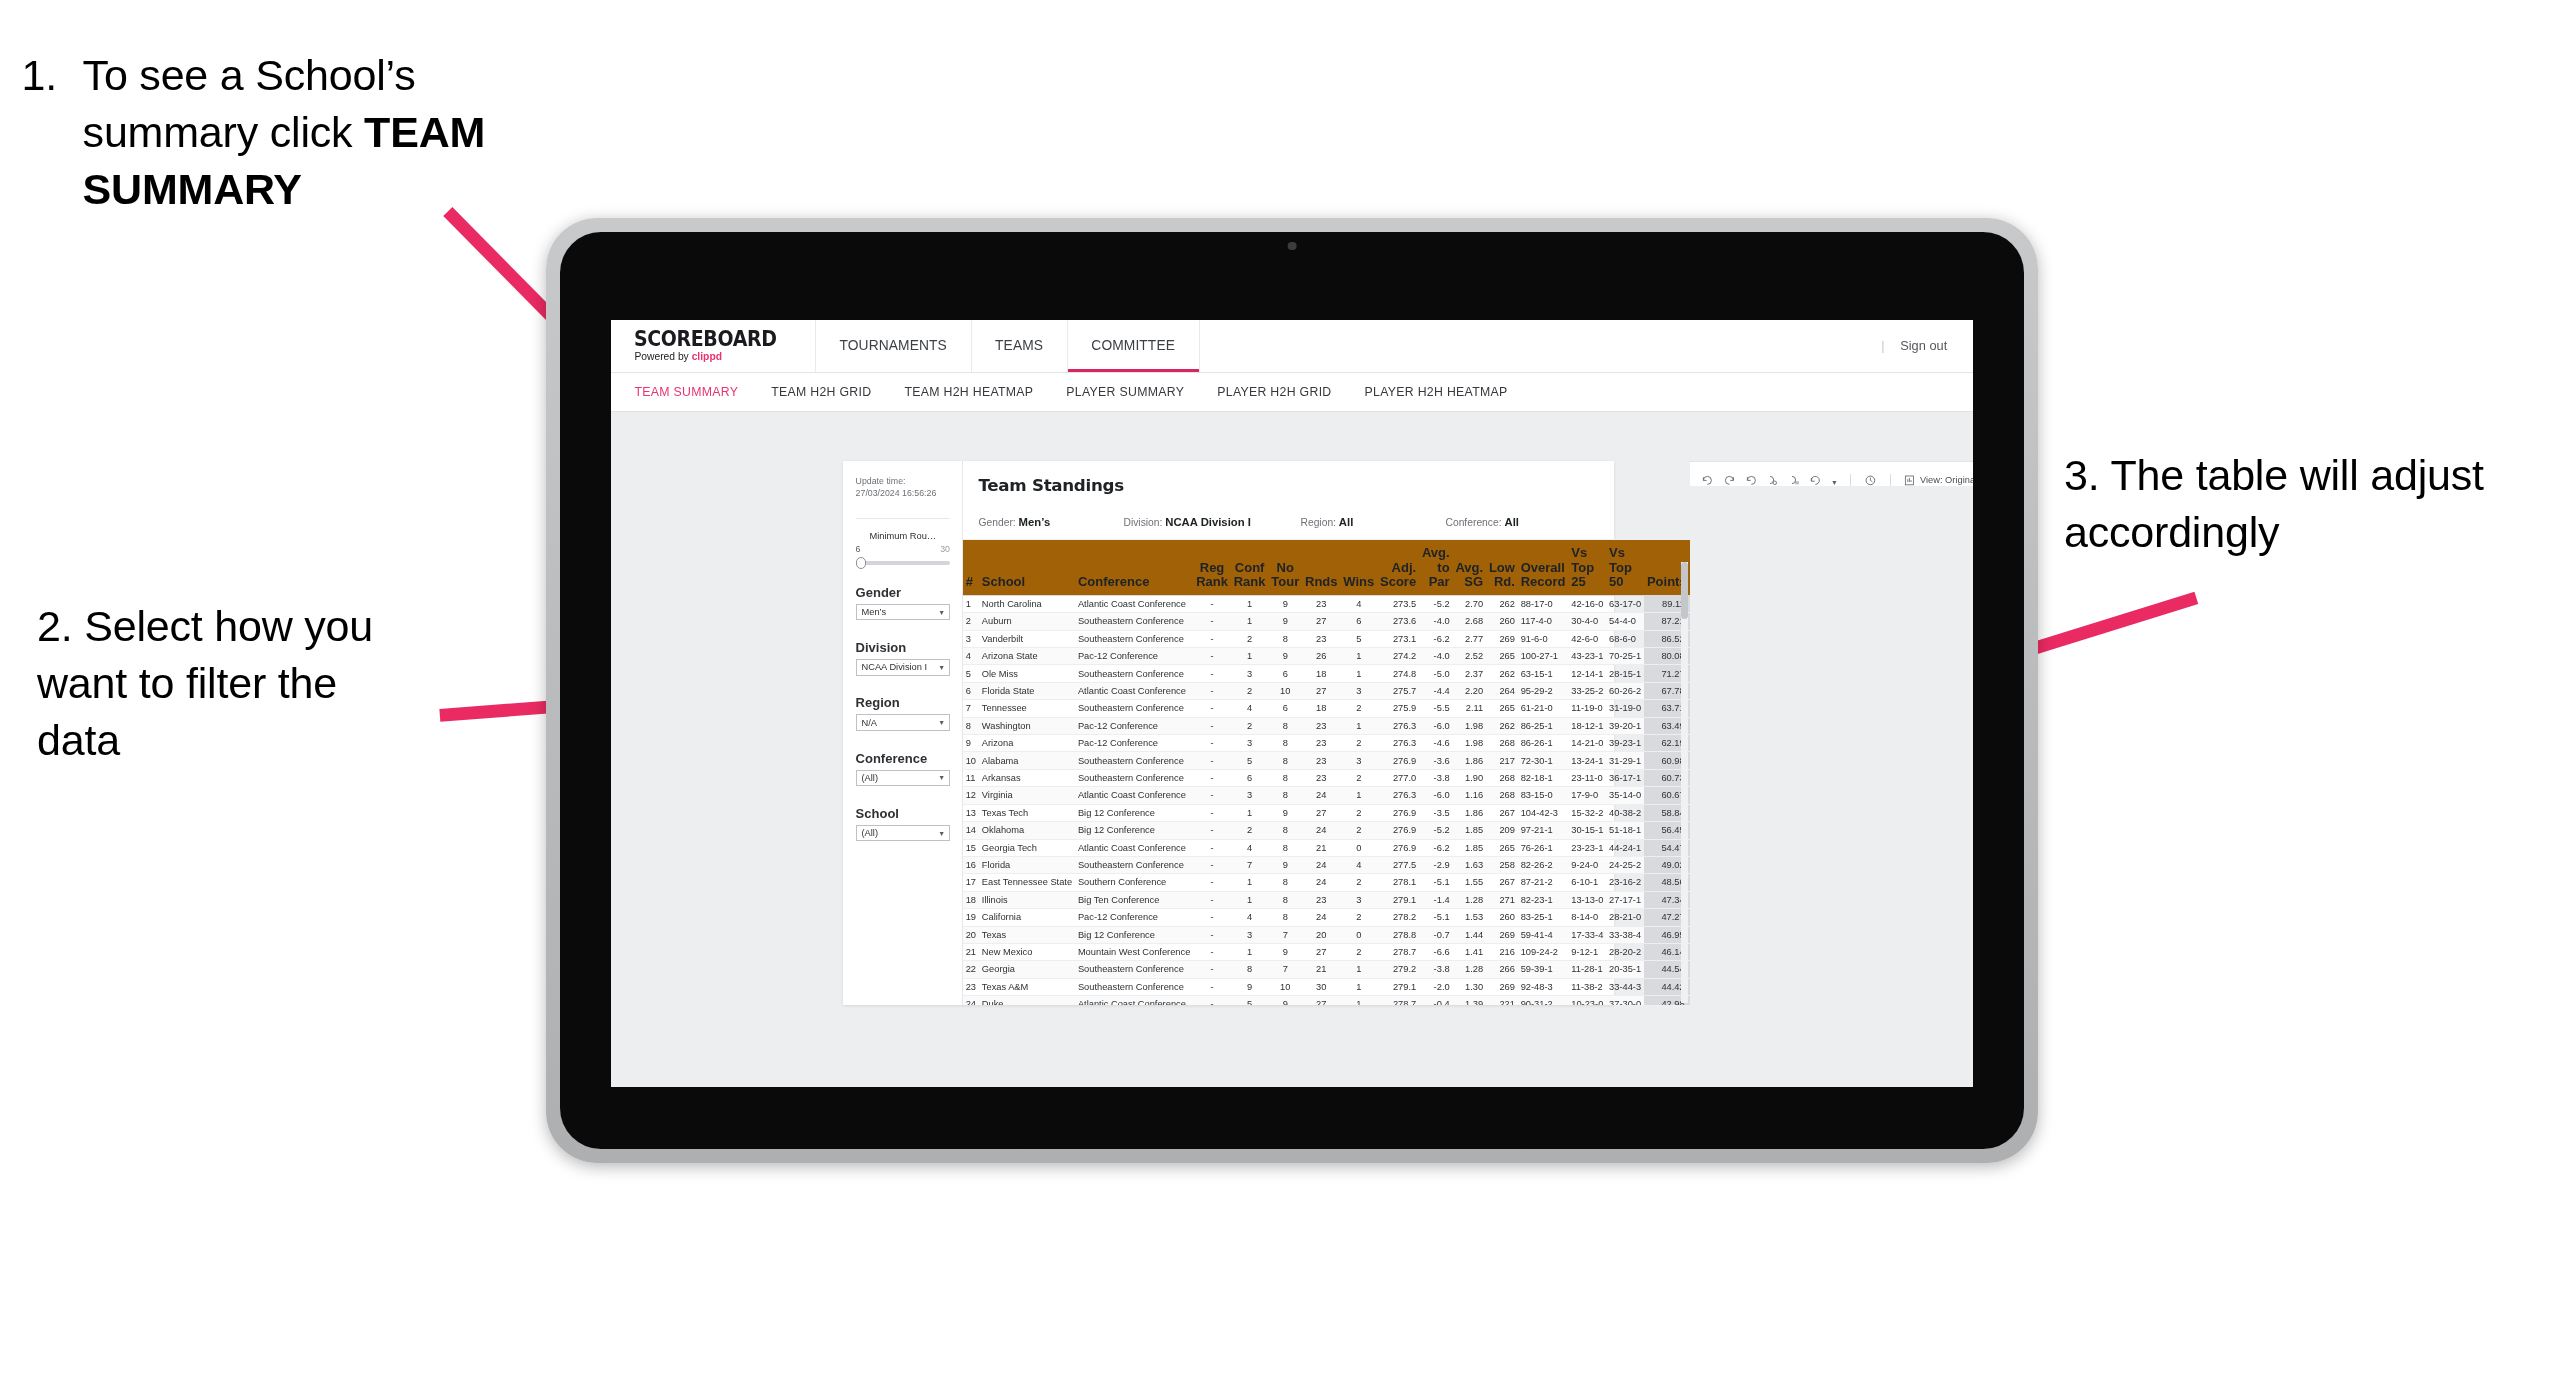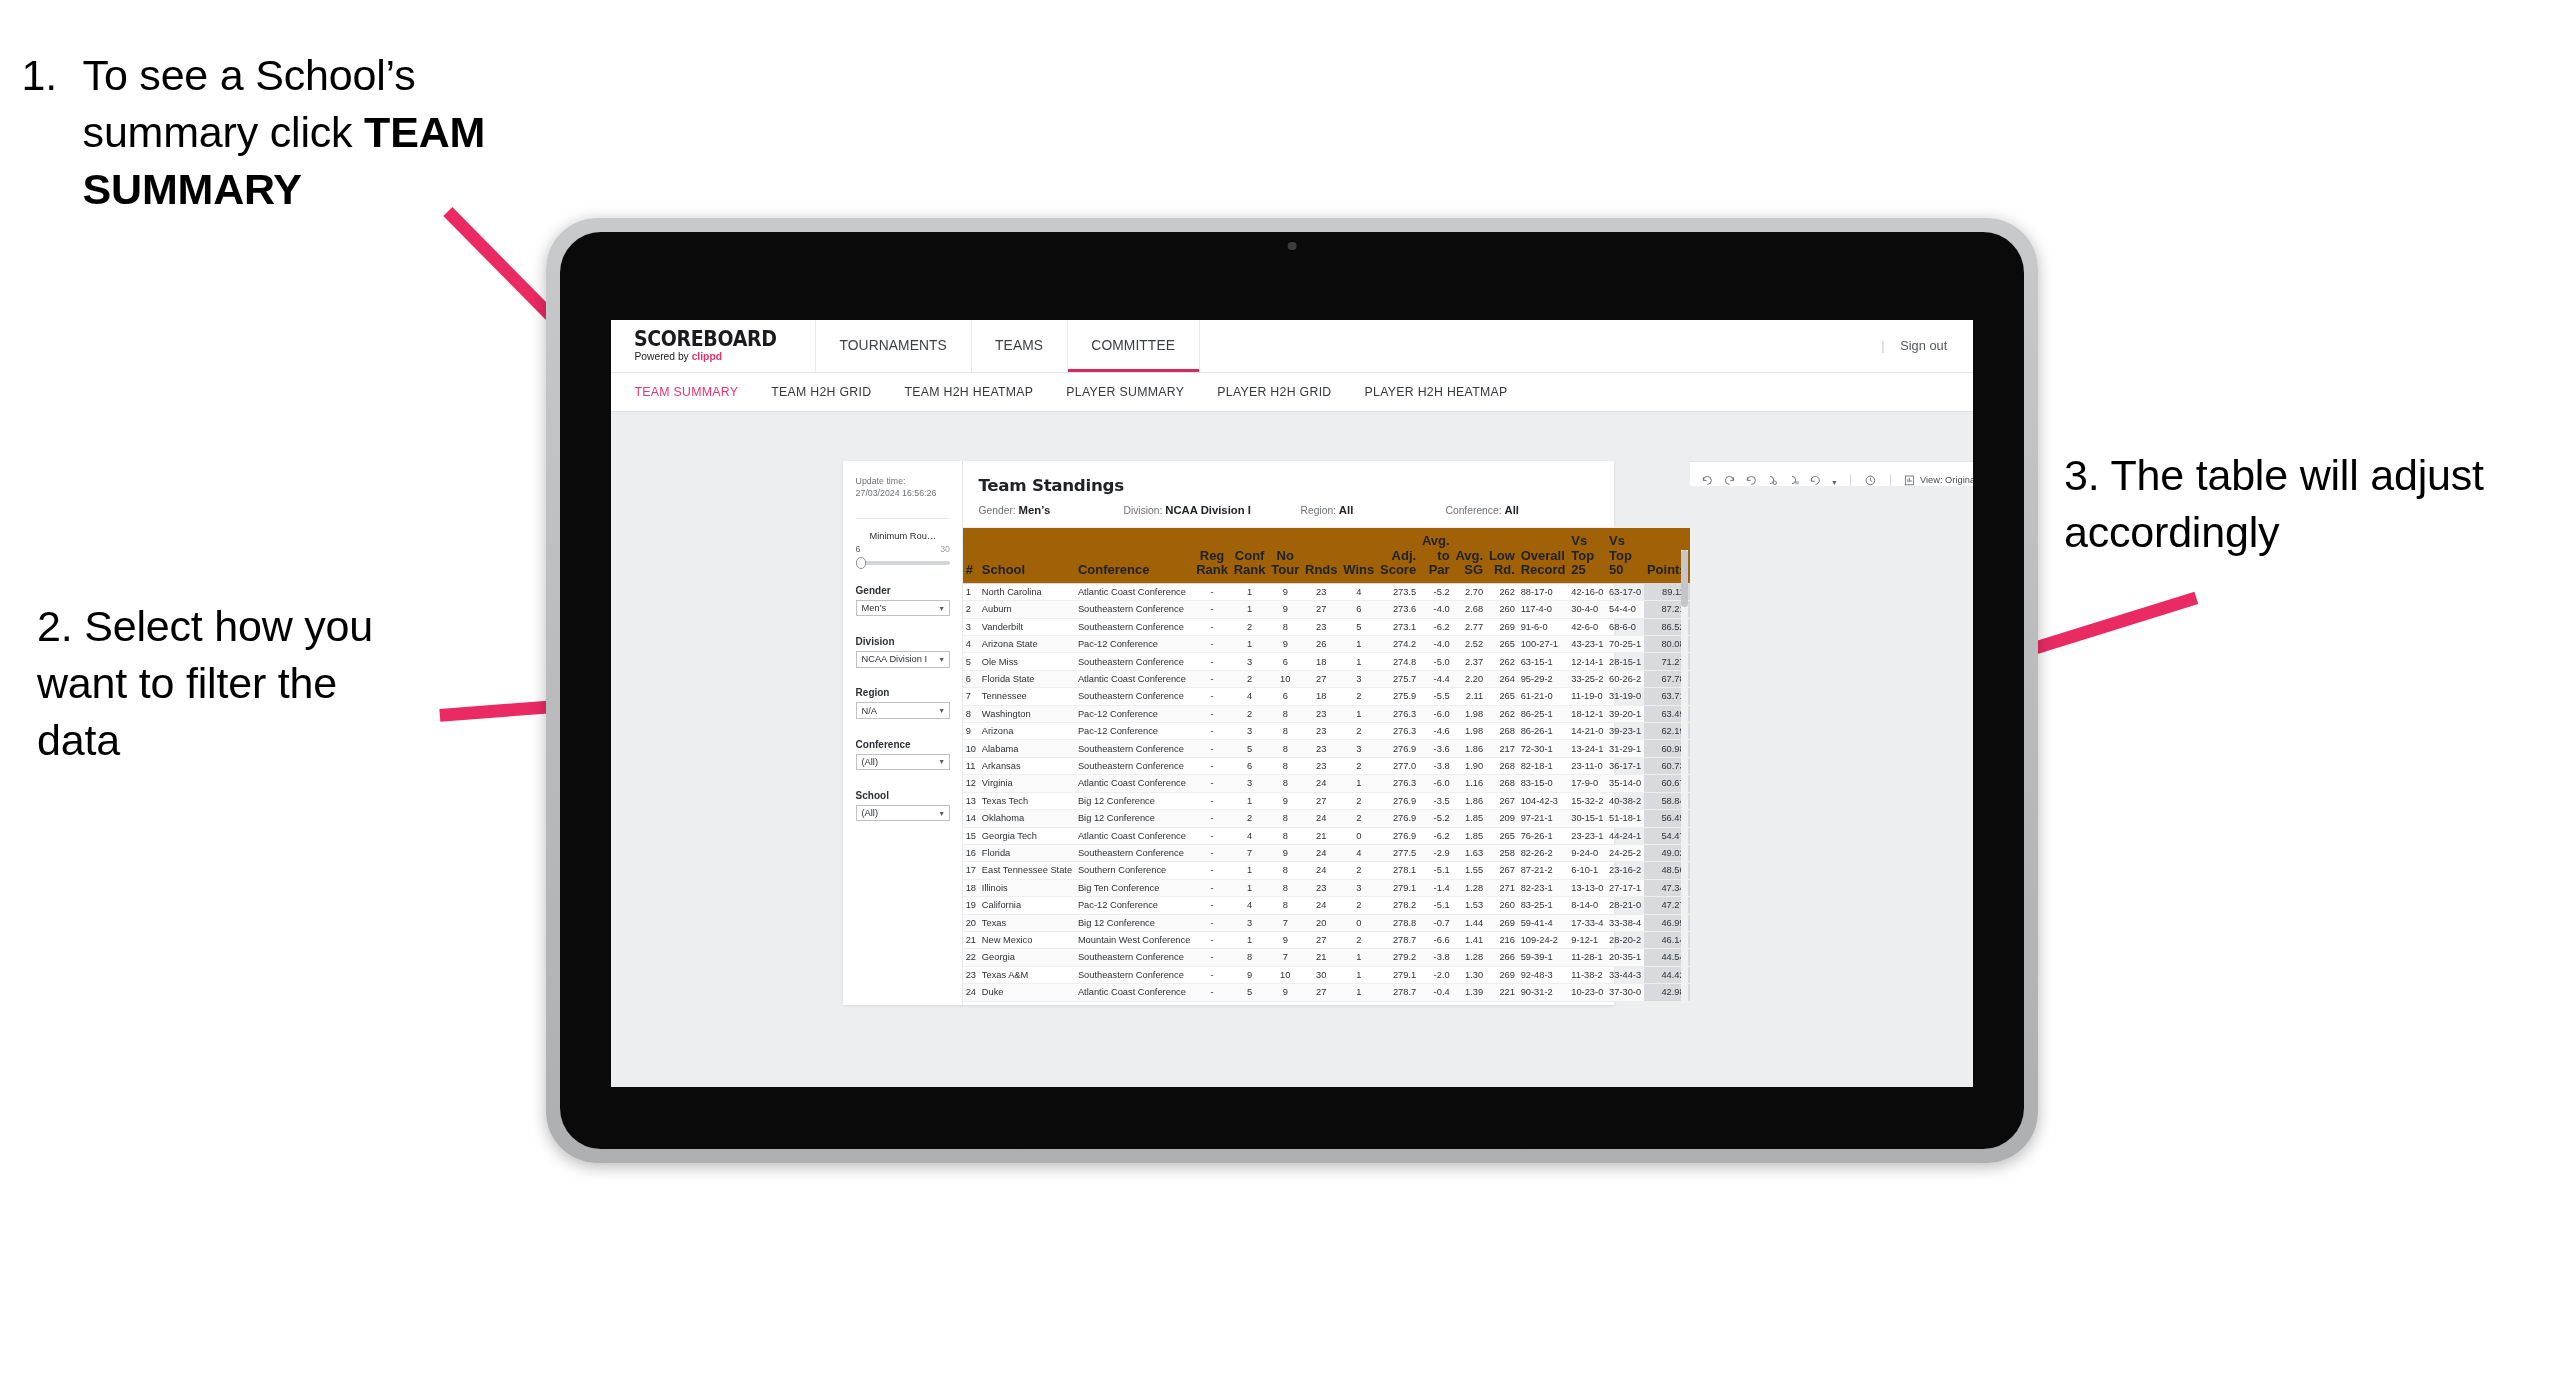--- a/index.html
+++ b/index.html
@@ -124,21 +124,21 @@
 
   
   #rail {
     width: 120px; flex: none;
     border-right: 1px solid #e6e7e9;
     padding: 13.8px 11.8px 0 12.8px;
   }
   .update-label { font-size: 8.8px; color:#6d7075; line-height:1.45; }
   .rail-rule { height:1px; background:#e6e7e9; margin: 17.7px 0 11.8px; }
   .filter-title {
-    font-size: 10px; color:#2d3034; font-weight:700; margin-bottom: 3.9px;
+    font-size: 13px; color:#2d3034; font-weight:700; margin-bottom: 3.9px;
   }
   .slider-title { font-size: 9.3px; color:#2d3034; text-align:center; font-weight:400;}
   .slider-ends {
     display:flex; justify-content:space-between;
     font-size: 8.8px; color:#56595e; margin-top: 3.9px;
   }
   .slider-ends .hi { color:#9b9ea2; }
   .slider-track {
     position:relative; height: 3.9px; background:#d3d5d8;
     border-radius:2px; margin-top: 6.9px; margin-bottom: 3.9px;
@@ -158,21 +158,21 @@
   .caret { font-size: 6.9px; color:#5a5d62; }
 
   
   #panel { flex:1; min-width:0; display:flex; flex-direction:column; }
   #panel-head { padding: 13.8px 0 0 15.7px; }
   #panel-title {
     font-size: 16.7px; font-weight: 700; color: #202326;
     font-family: "DejaVu Sans", sans-serif; letter-spacing:-0.3px;
   }
   #panel-meta {
-    display:flex; margin-top: 9px; padding-bottom: 11.8px;
+    display:flex; margin-top: 21px; padding-bottom: 11.8px;
     font-size: 10.3px; color:#6d7075;
   }
   #panel-meta .m { width: 145px; }
   #panel-meta .m b { color:#202326; font-weight:700; font-size: 11.3px; }
   #panel-meta .m.wide { width: 177px; }
 
   
   #table-wrap { flex:1; min-height:0; position:relative; overflow:hidden; border-top:1px solid #edeef0;}
   table { border-collapse: collapse; width: 100%; font-size: 9.3px; color:#2d3034; }
   thead th {

